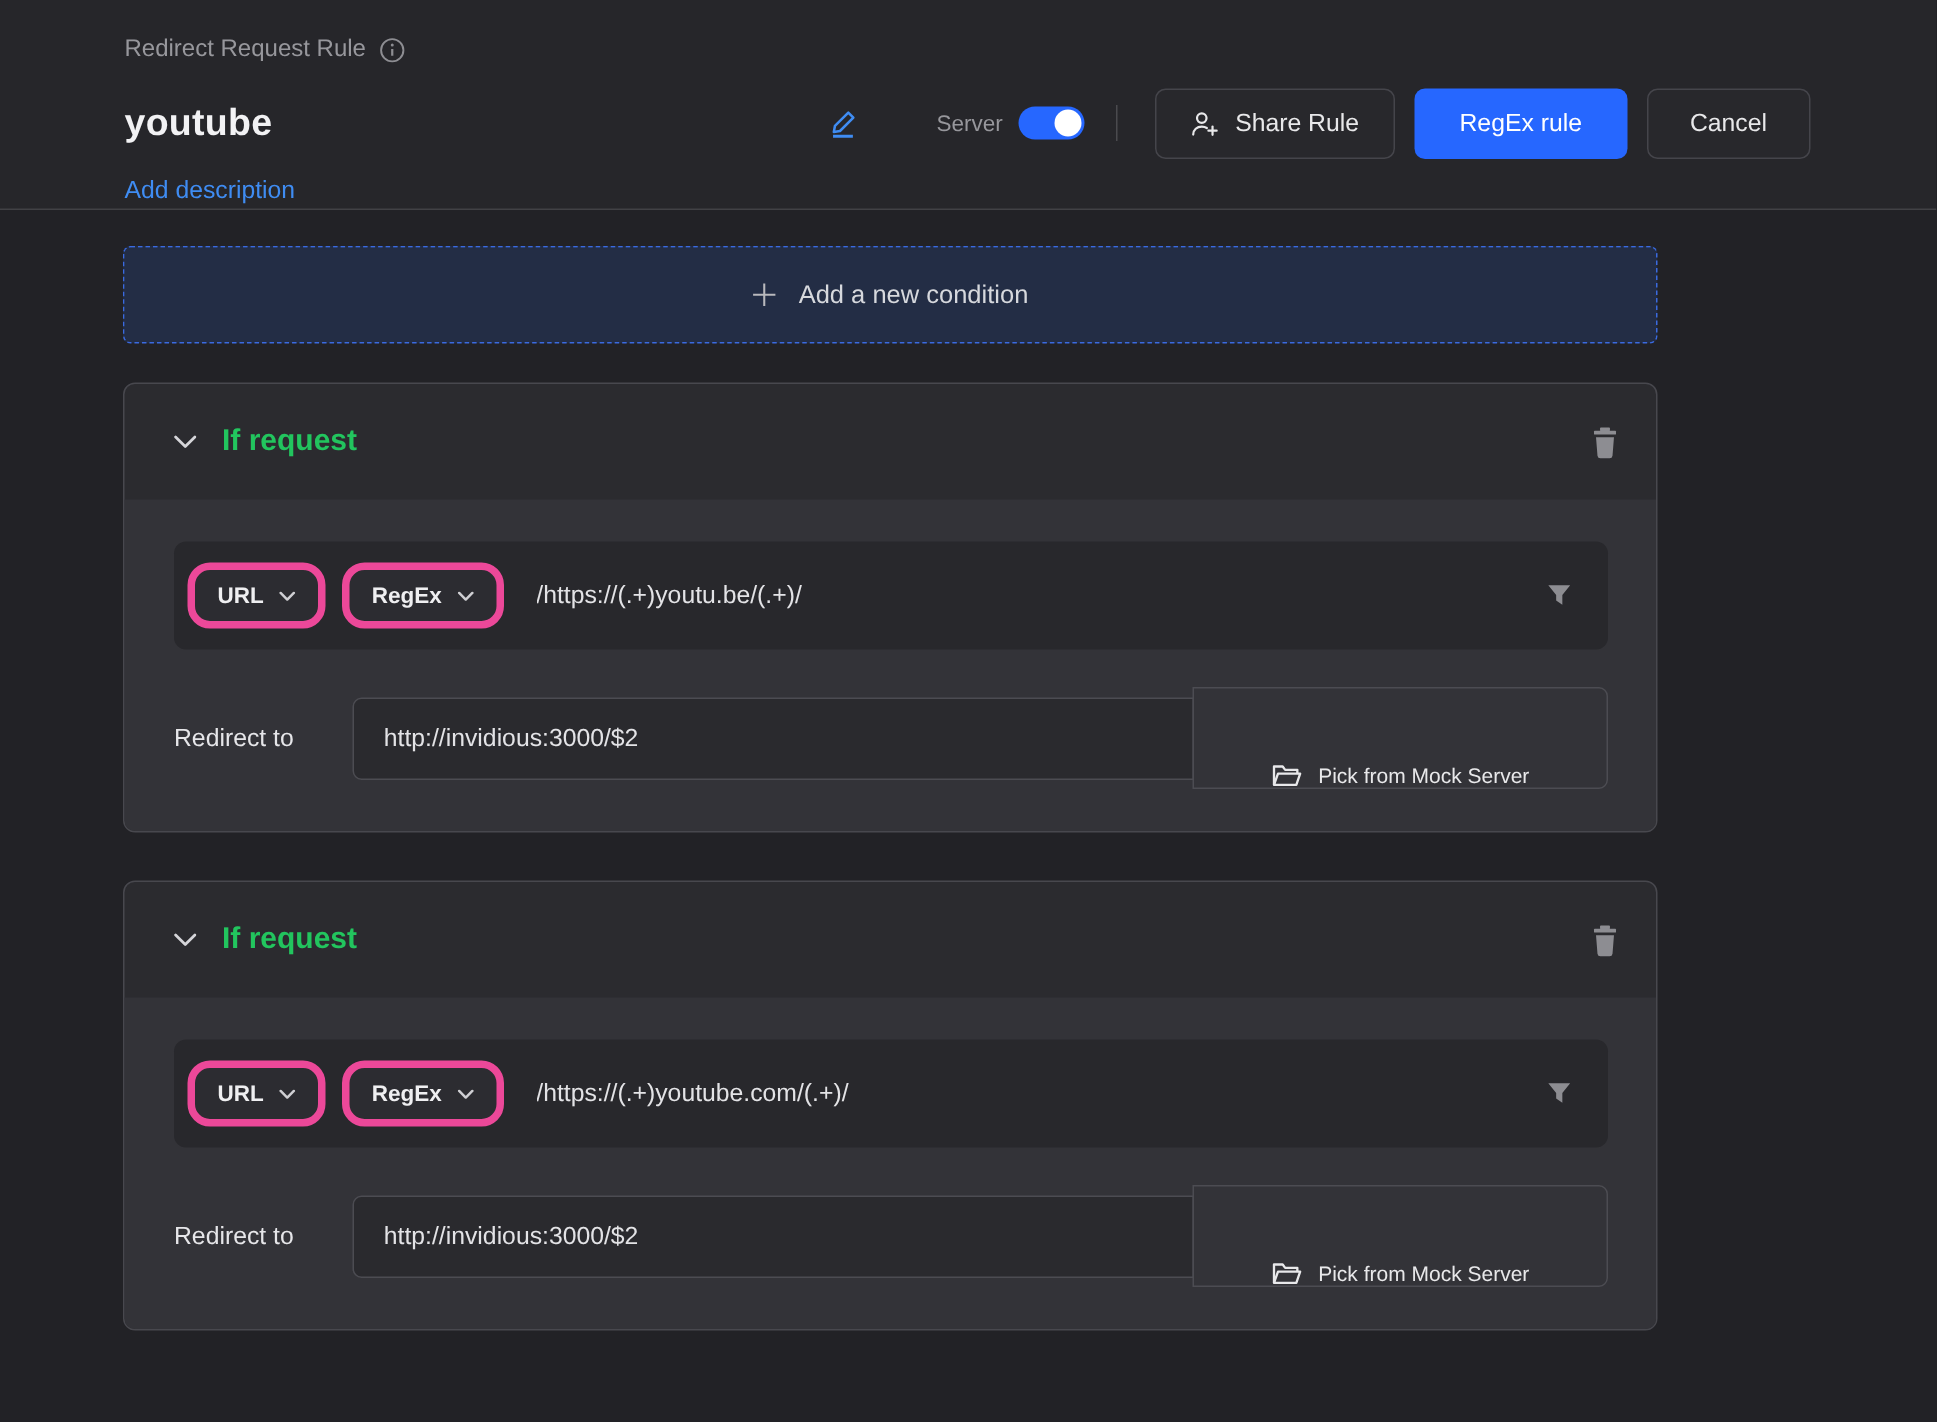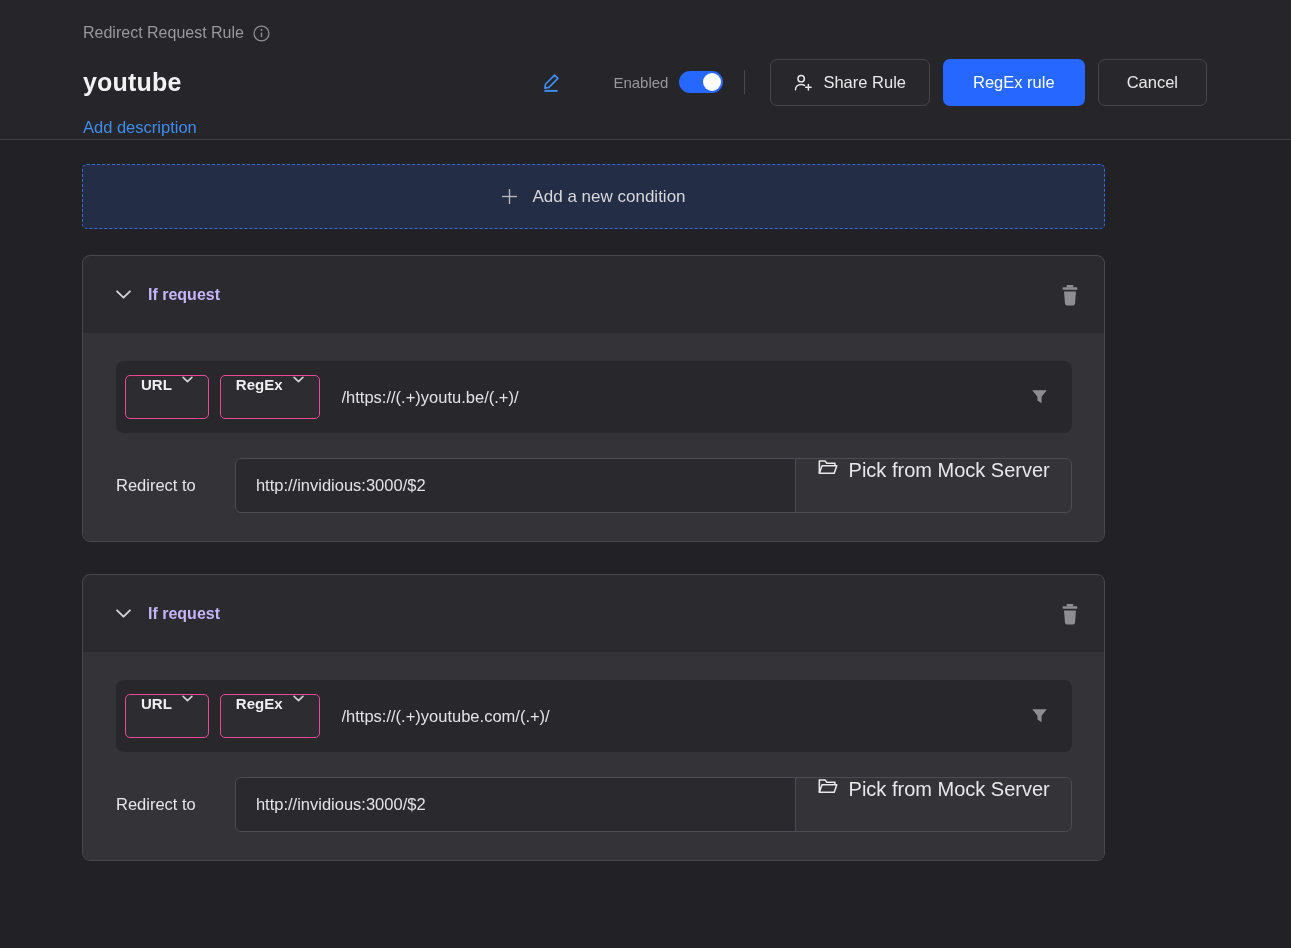--- a/index.html
+++ b/index.html
@@ -66,54 +66,54 @@
 
   .pair-card {
     width:1023px; border:1px solid #48484e; border-radius:8px;
     margin-top:26px; overflow:hidden; background:#2b2b2f;
   }
   .pair-card + .pair-card { margin-top:32px; }
   .card-header {
     height:77px; display:flex; align-items:center;
     padding:0 24px 0 33px; cursor:pointer;
   }
-  .card-title { font-size:16px; font-weight:700; color:#c4b5fd; margin-left:17px; }
+  .card-title { font-size:20px; font-weight:700; color:#22c55e; margin-left:17px; }
   .trash-btn { margin-left:auto; background:none; border:none; cursor:pointer; display:flex; }
   .card-body { background:#333338; padding:28px 32px 28px 33px; }
 
   .condition-strip {
     height:72px; background:#28282c; border-radius:8px;
     display:flex; align-items:center; padding:0 24px 0 9px;
   }
   .dd-btn {
-    height:44px; background:#2c2c31; border:1px solid #ec4899; border-radius:5px;
+    height:44px; background:#2c2c31; border:5px solid #ec4899; border-radius:15px;
     color:#efeff1; font-size:15px; font-weight:700; cursor:pointer;
-    display:flex; gap:10px; padding:0 15px;
+    display:flex; align-items:center; gap:10px; padding:0 15px;
     font-family:"Liberation Sans", sans-serif;
   }
   .dd-btn + .dd-btn { margin-left:11px; }
   .pattern-input {
     flex:1; background:transparent; border:none; outline:none;
     color:#e3e3e6; font-size:16.5px; padding-left:22px;
     font-family:"Liberation Sans", sans-serif;
   }
   .filter-btn { background:none; border:none; cursor:pointer; display:flex; }
 
   .redirect-row { display:flex; align-items:center; margin-top:25px; }
   .redirect-label { width:119px; font-size:16.5px; color:#e6e6e9; }
   .redirect-input {
     width:562px; height:55px; background:#2a2a2e; border:1px solid #4c4c52;
     border-radius:6px 0 0 6px; color:#e3e3e6; font-size:16.5px;
     padding:0 20px; outline:none; font-family:"Liberation Sans", sans-serif;
   }
   .mock-btn {
-    width:277px; height:55px; margin-left:-1px;
+    width:277px; height:68px; margin-left:-1px;
     background:#333338; border:1px solid #4c4c52; border-radius:0 6px 6px 0;
-    color:#e8e8ea; font-size:20px; cursor:pointer;
-    display:flex; align-items:flex-start; justify-content:center; gap:11px;
+    color:#e8e8ea; font-size:14px; cursor:pointer;
+    display:flex; align-items:flex-end; justify-content:center; gap:11px;
     font-family:"Liberation Sans", sans-serif;
   }
 </style>
 </head>
 <body>
 
 <header class="top-header">
   <div class="type-line">
     <span class="type-label">Redirect Request Rule</span>
     <span style="display:flex;">
@@ -131,21 +131,21 @@
     <div class="actions">
       <button class="edit-btn">
         <span style="display:flex;">
           <svg width="21" height="21" viewBox="0 0 20 20">
               <path d="M12.9 2.9l3.2 3.2-8.5 8.5-3.9.7.7-3.9z" fill="none" stroke="#3f8cf2" stroke-width="1.6" stroke-linejoin="round"></path>
               <line x1="3.2" y1="18" x2="15.8" y2="18" stroke="#3f8cf2" stroke-width="1.9"></line>
             </svg>
         </span>
       </button>
 
-      <span class="enabled-label">Enabled</span>
+      <span class="enabled-label">Server</span>
       <button class="toggle">
         <span class="knob"></span>
       </button>
 
       <span class="mini-divider"></span>
 
       <button class="btn btn-ghost share-btn">
         <span style="display:flex;">
           <svg width="19" height="17" viewBox="0 0 18 16">
               <circle cx="6.8" cy="4.4" r="3" fill="none" stroke="#e8e8ea" stroke-width="1.4"></circle>

